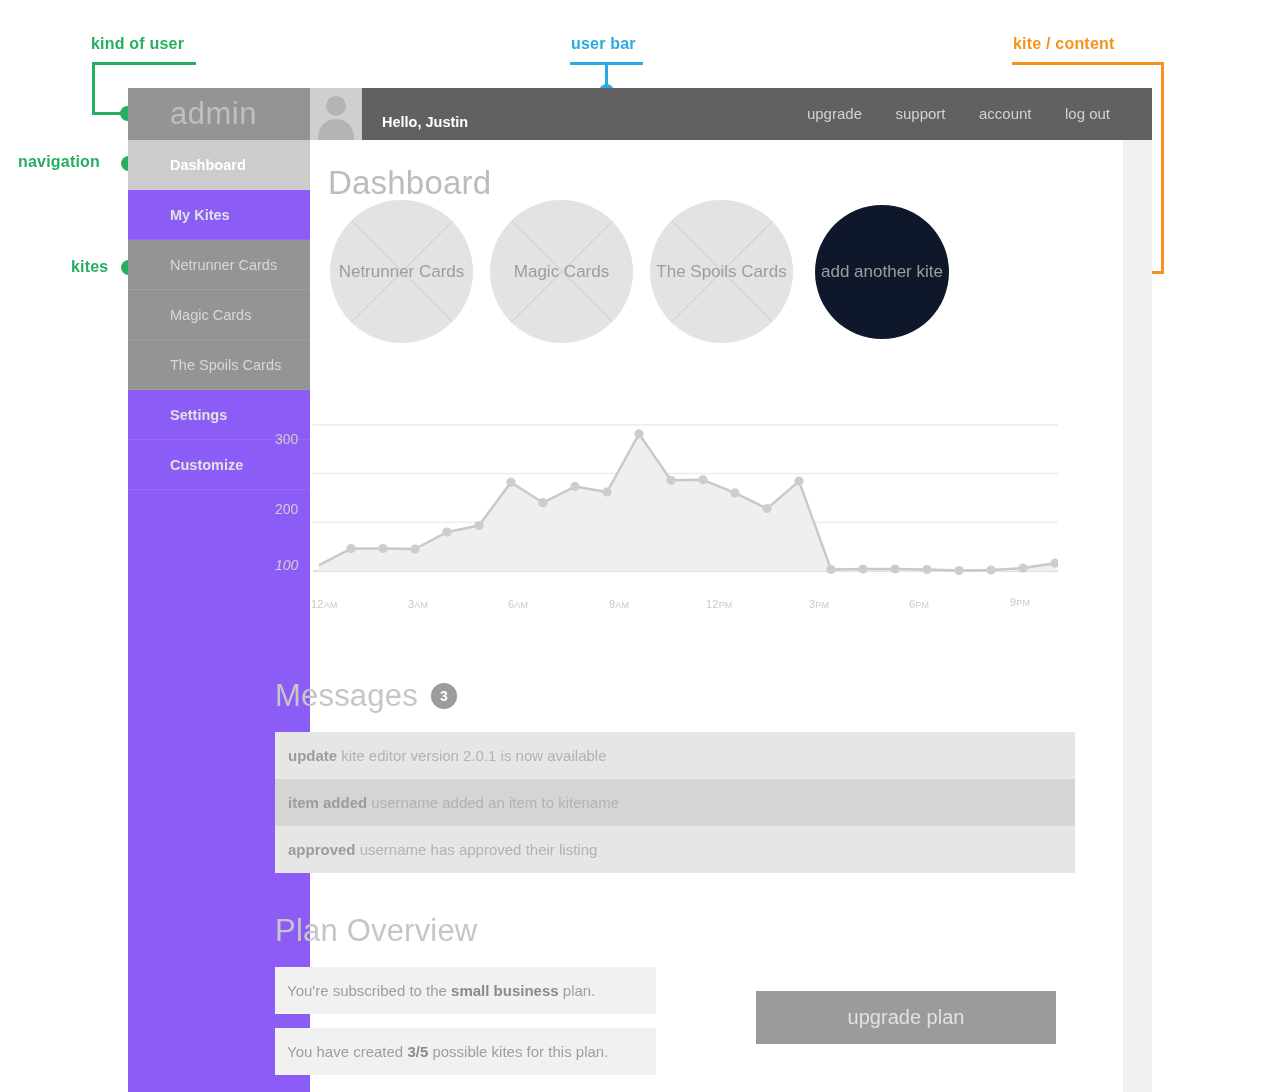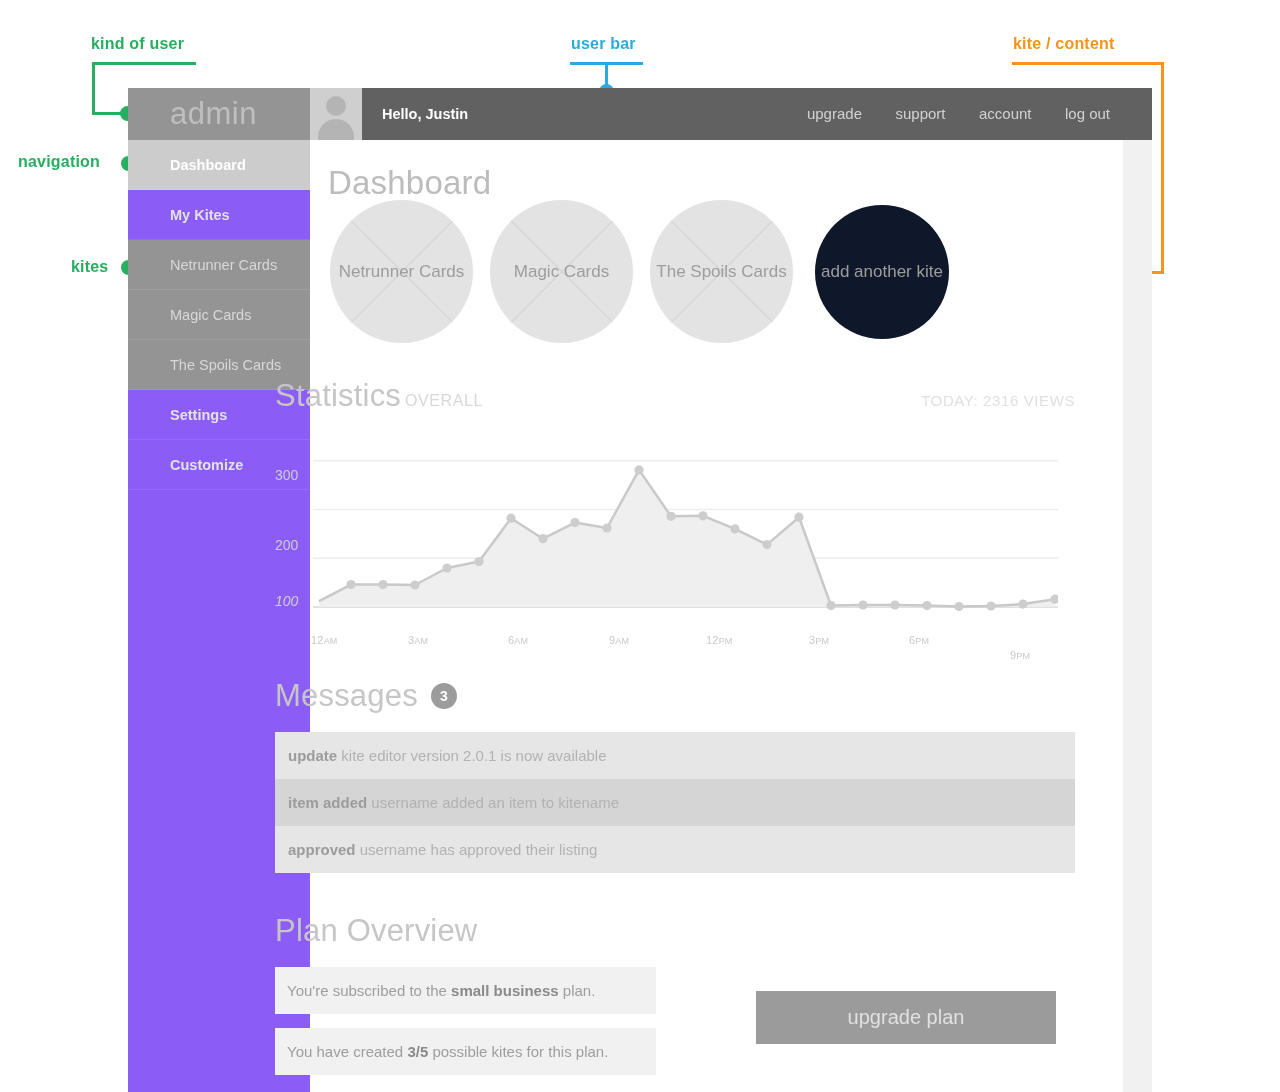--- a/index.html
+++ b/index.html
@@ -83,21 +83,21 @@
     width: 20px; height: 20px; border-radius: 50%;
     background: #b4b4b4;
   }
   #avatar .body {
     position: absolute; left: 8px; top: 31px;
     width: 36px; height: 30px;
     border-radius: 18px 18px 0 0;
     background: #b4b4b4;
   }
   #greeting {
-    position: absolute; left: 72px; top: 0;
+    position: absolute; left: 72px; top: 8px;
     height: 52px; line-height: 52px;
     color: #ffffff; font-size: 14.5px; font-weight: bold;
   }
   #userlinks {
     position: absolute; right: 42px; top: 0;
     height: 52px; line-height: 52px;
   }
   #userlinks a {
     color: #d2d2d2; font-size: 15px; font-weight: 300;
     margin-left: 29px; text-decoration: none;
@@ -294,26 +294,20 @@
         <div class="x1"></div>
         <div class="x2"></div>
         <div class="lab">The Spoils Cards</div>
       </div>
       <div class="kite add" style="left:540px;">
         <div class="lab">add another kite</div>
       </div>
     </div>
 
     <div id="stats">
-      <div id="stats-head">
-        <div class="h2">
-          <span>Statistics</span><span class="sub">OVERALL</span>
-        </div>
-        <div id="today">TODAY: 2316 VIEWS</div>
-      </div>
 
       <div id="chartwrap">
         <div class="ylab" style="top:31px;">300</div>
         <div class="ylab" style="top:101px;">200</div>
         <div class="ylab" style="top:157px;font-style:italic;">100</div>
 
         <svg id="svgchart" width="745" height="220" viewBox="0 0 745 220">
             <line x1="0" x2="745" y1="122.21212121212122" y2="122.21212121212122" stroke="#ededed" stroke-width="1.5"></line>
             <line x1="0" x2="745" y1="73.42424242424242" y2="73.42424242424242" stroke="#ededed" stroke-width="1.5"></line>
             <line x1="0" x2="745" y1="24.636363636363654" y2="24.636363636363654" stroke="#ededed" stroke-width="1.5"></line>
@@ -345,21 +339,21 @@
             <circle cx="742.0" cy="163.2" r="4.6" fill="#cdcdcd"></circle>
           </svg>
 
         <div class="xlab" style="left:36px; top:198px;">12<span class="sm">AM</span></div>
         <div class="xlab" style="left:133px; top:198px;">3<span class="sm">AM</span></div>
         <div class="xlab" style="left:233px; top:198px;">6<span class="sm">AM</span></div>
         <div class="xlab" style="left:334px; top:198px;">9<span class="sm">AM</span></div>
         <div class="xlab" style="left:431px; top:198px;">12<span class="sm">PM</span></div>
         <div class="xlab" style="left:534px; top:198px;">3<span class="sm">PM</span></div>
         <div class="xlab" style="left:634px; top:198px;">6<span class="sm">PM</span></div>
-        <div class="xlab" style="left:735px; top:213px;text-align:center;">9<span class="sm">PM</span></div>
+        <div class="xlab" style="left:735px; top:196px;text-align:center;">9<span class="sm">PM</span></div>
       </div>
     </div>
 
     <div id="messages">
       <div id="msg-title">
         <div class="h2">Messages</div>
         <div id="msg-badge">3</div>
       </div>
       <div id="msg-list">
         <div class="msg a">

